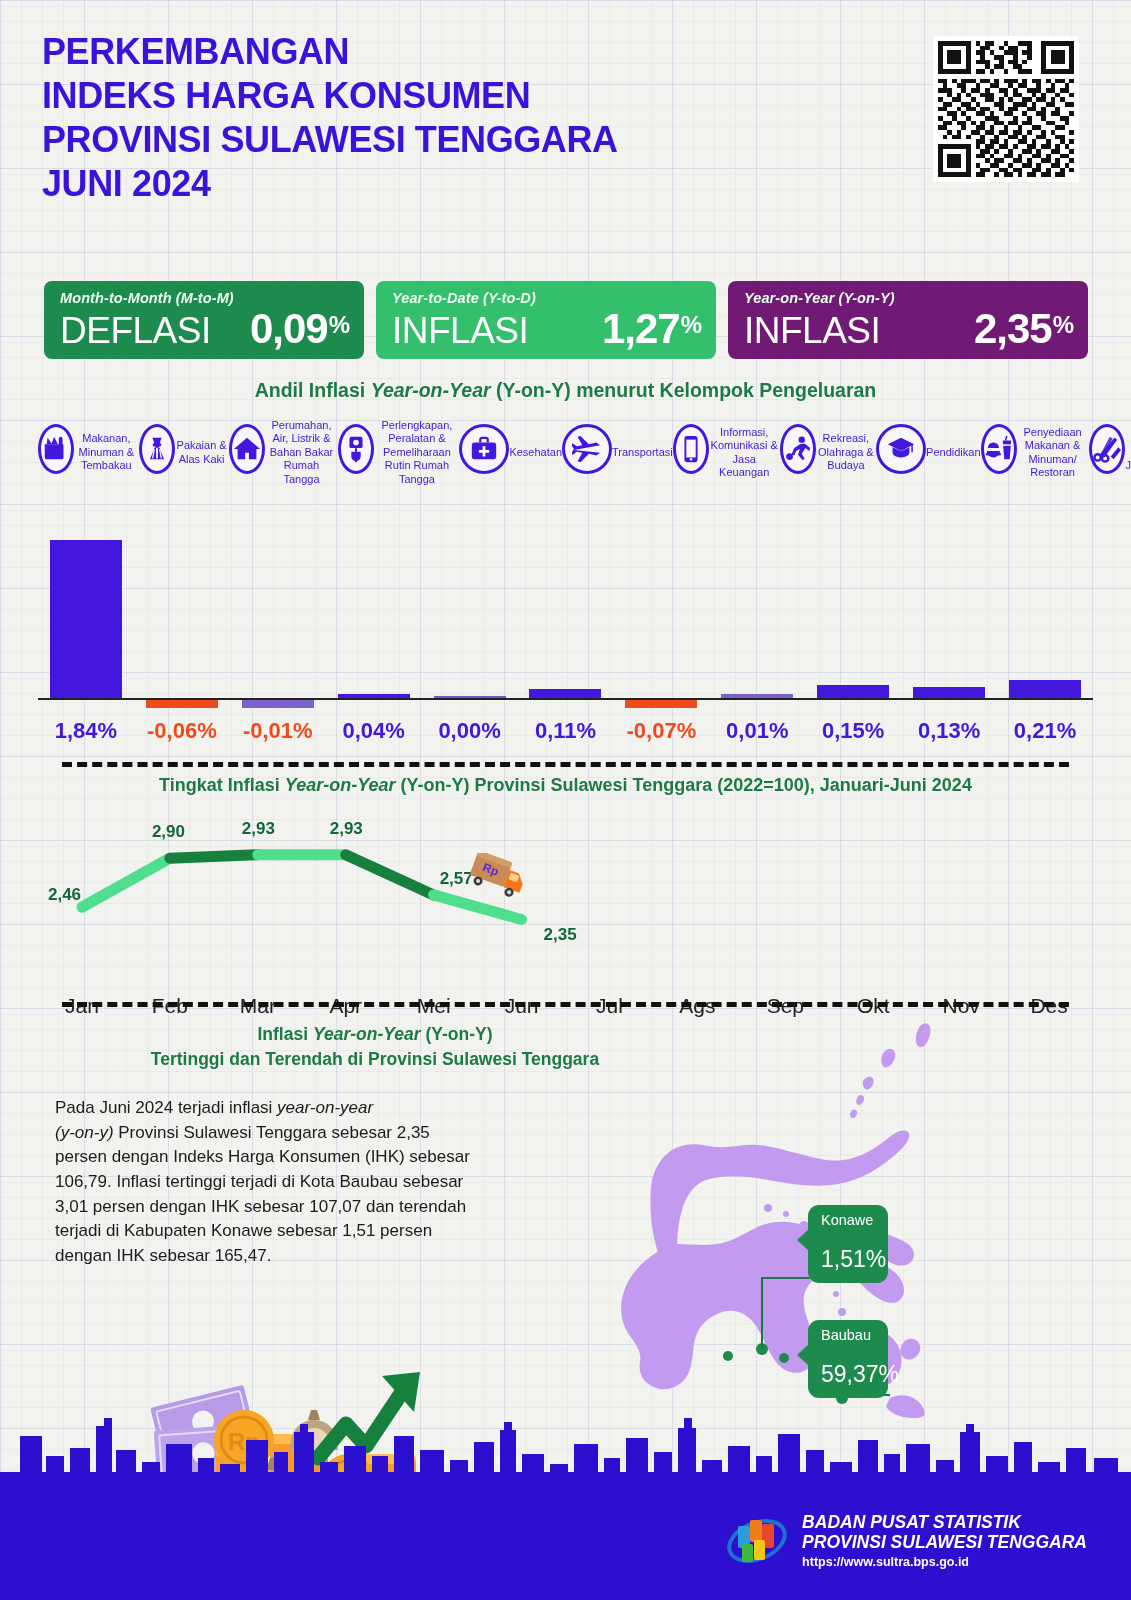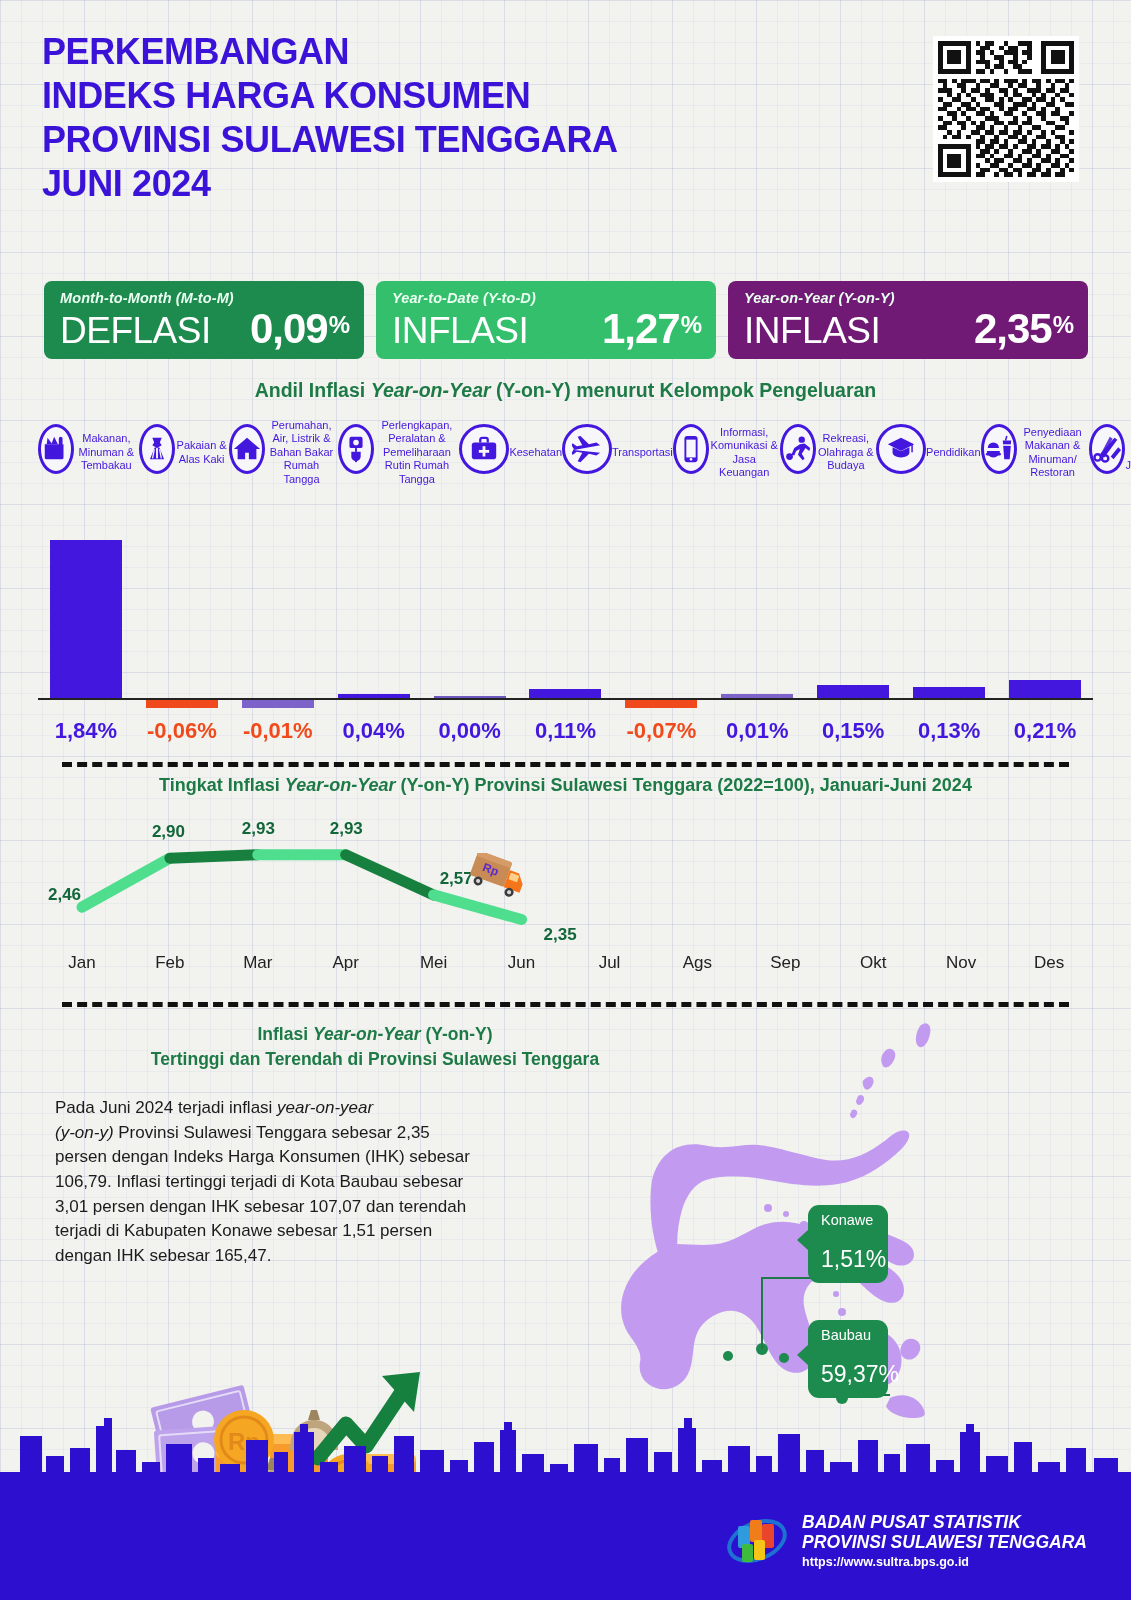--- a/index.html
+++ b/index.html
@@ -91,21 +91,21 @@
 
   
   .dash{
     position:absolute; left:62px; width:1007px; height:0;
     border-top:5px dashed #111;
   }
 
   
   .linechart{position:absolute; left:38px; top:805px; width:1055px; height:150px;}
   .lc-labels{position:absolute; left:38px; top:953px; width:1055px; display:flex;}
-  .lc-labels span{flex:1 1 0; text-align:center; font-size:17px; color:#222;}
+  .lc-labels span{flex:1 1 0; text-align:center; font-size:21px; color:#222;margin-top:41px;}
   .pt-label{position:absolute; font-size:17px; font-weight:bold; color:#12663a;}
 
   
   .map-title{position:absolute; left:55px; top:1022px; width:640px; text-align:center;
     font-size:17.5px; font-weight:bold; color:#1d7a46; line-height:1.45;}
   .map-title i{font-style:italic;}
   .body-text{position:absolute; left:55px; top:1096px; width:420px;
     font-size:17px; line-height:1.45; color:#1b1b1b;}
   .body-text i{font-style:italic;}
   .mapwrap{position:absolute; left:590px; top:1000px; width:420px; height:420px;}

